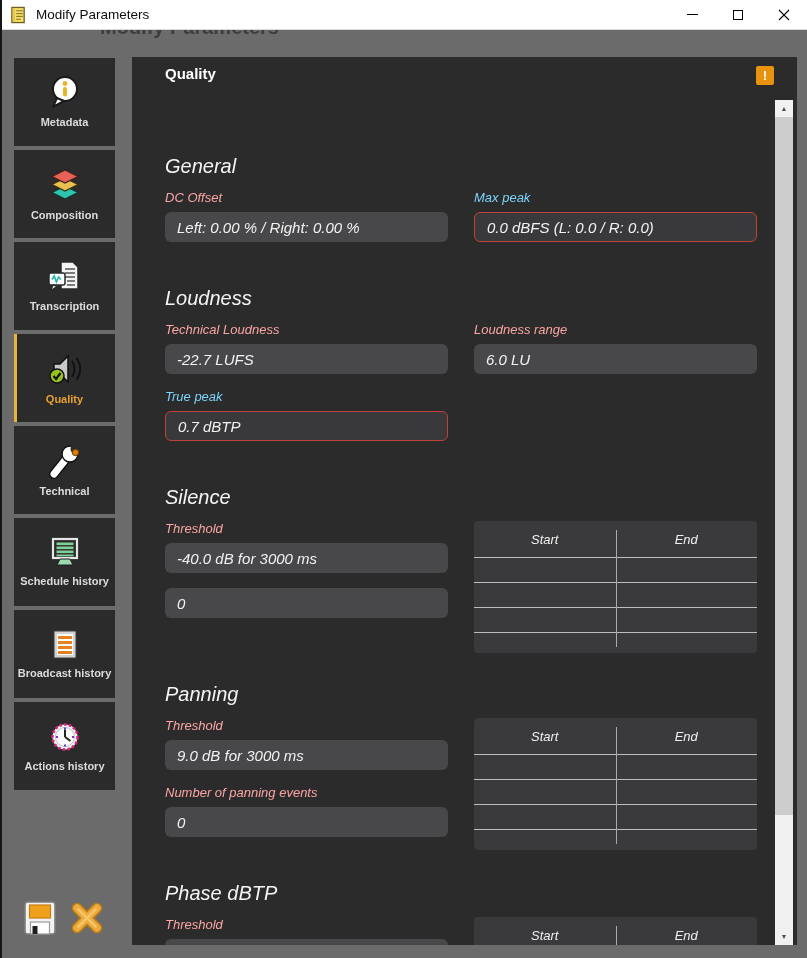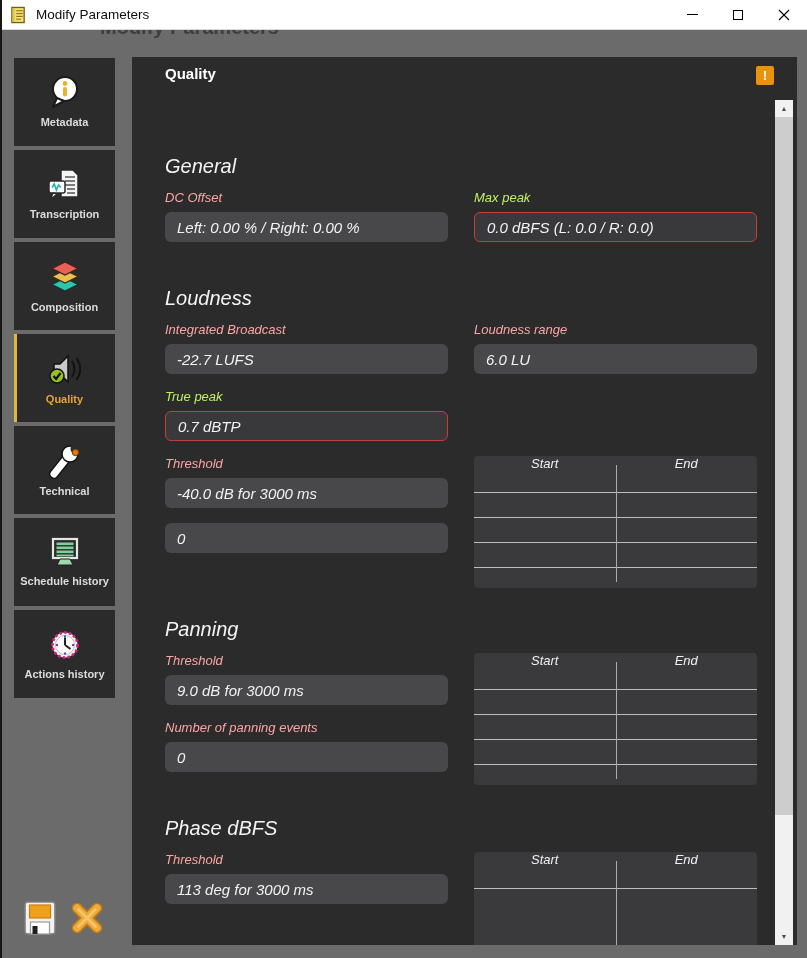--- a/index.html
+++ b/index.html
@@ -36,28 +36,28 @@
   .sb-btn{position:absolute;left:0;width:18px;height:17px;display:flex;align-items:center;justify-content:center;
           color:#4f4f4f;font-size:7px;background:#f1f1f1;}
   .sb-up{top:0;} .sb-down{bottom:0;}
   .sb-thumb{position:absolute;left:0;top:17px;width:18px;height:698px;background:#cdcdcd;}
   
   .content{position:absolute;left:33px;top:62px;width:592px;height:843px;overflow:hidden;font-style:italic;}
   .section-h{font-size:20px;font-weight:400;color:#f4f4f4;margin:30px 0 12px 0;line-height:1.15;}
   .section-h.first{margin-top:36px;}
   .grid{display:grid;grid-template-columns:283px 283px;column-gap:26px;align-items:start;}
   .flabel{font-size:13px;color:#fca5a5;margin-bottom:7px;}
-  .flabel.red{color:#bef264;}
+  .flabel.red{color:#7dd3fc;}
   .field{height:30px;background:#48484b;border-radius:6px;display:flex;align-items:center;
          padding:0 12px;font-size:15px;color:#f2f2f2;margin-bottom:15px;box-sizing:border-box;}
   .field.alert{background:#39393c;border:1.5px solid #bf423a;}
   
   .etable{background:#3a3a3d;border-radius:4px;position:relative;height:132px;overflow:hidden;}
   .etable::after{content:"";position:absolute;left:50%;top:9px;bottom:6px;width:1px;background:#ababab;}
-  .thead{display:flex;height:36px;}
+  .thead{display:flex;height:36px;align-items:center;}
   .th{flex:1;text-align:center;font-size:13px;color:#f0f0f0;}
   .trow{height:24px;border-top:1px solid #bdbdbd;}
 </style>
 </head>
 <body>
 
 <div class="window">
 
   <div class="titlebar">
     <span class="tb-icon">
@@ -92,46 +92,46 @@
   <div class="sidebar">
 
     <div class="side-item">
       <svg width="40" height="38" viewBox="0 0 40 38">
         <circle cx="20" cy="15" r="12" fill="#fff" stroke="#1a1a1a" stroke-width="2"></circle>
         <path d="M12 24 L8 33 L19 27 Z" fill="#fff" stroke="#1a1a1a" stroke-width="2" stroke-linejoin="round"></path>
         <circle cx="20" cy="9.5" r="2.4" fill="#e8b428"></circle>
         <rect x="18" y="13" width="4" height="9.5" rx="2" fill="#e8b428"></rect>
       </svg>
       <span class="side-lbl">Metadata</span>
+    </div>
+
+    <div class="side-item">
+      <svg width="40" height="40" viewBox="0 0 40 40">
+        <polygon points="20,21 33,27.5 20,34 7,27.5" fill="#2cc5ad" stroke="#17332e" stroke-width="1.3"></polygon>
+        <polygon points="20,13 33,19.5 20,26 7,19.5" fill="#e9c050" stroke="#3a2f10" stroke-width="1.3"></polygon>
+        <polygon points="20,5 33,11.5 20,18 7,11.5" fill="#e86056" stroke="#40201d" stroke-width="1.3"></polygon>
+      </svg>
+      <span class="side-lbl">Composition</span>
     </div>
 
     <div class="side-item">
       <svg width="40" height="38" viewBox="0 0 40 38">
         <path d="M16 4 h12 l5 5 v22 h-17 z" fill="#f4f4f4" stroke="#2a2a2a" stroke-width="1.5"></path>
         <line x1="20" y1="11" x2="30" y2="11" stroke="#555" stroke-width="1.5"></line>
         <line x1="20" y1="15" x2="30" y2="15" stroke="#555" stroke-width="1.5"></line>
         <line x1="20" y1="19" x2="30" y2="19" stroke="#555" stroke-width="1.5"></line>
         <line x1="22" y1="23" x2="30" y2="23" stroke="#555" stroke-width="1.5"></line>
         <line x1="22" y1="27" x2="30" y2="27" stroke="#555" stroke-width="1.5"></line>
         <rect x="4" y="15" width="16" height="12" rx="2" fill="#fff" stroke="#2a2a2a" stroke-width="1.5"></rect>
         <path d="M8 27 l-2.5 6 l7 -5 z" fill="#fff" stroke="#2a2a2a" stroke-width="1.5"></path>
         <path d="M7 21.5 l2.2 -3.5 l2.2 6 l2.2 -5 l2.2 2.5" stroke="#2bb5a8" fill="none" stroke-width="1.7"></path>
       </svg>
       <span class="side-lbl">Transcription</span>
     </div>
 
-    <div class="side-item">
-      <svg width="40" height="40" viewBox="0 0 40 40">
-        <polygon points="20,21 33,27.5 20,34 7,27.5" fill="#2cc5ad" stroke="#17332e" stroke-width="1.3"></polygon>
-        <polygon points="20,13 33,19.5 20,26 7,19.5" fill="#e9c050" stroke="#3a2f10" stroke-width="1.3"></polygon>
-        <polygon points="20,5 33,11.5 20,18 7,11.5" fill="#e86056" stroke="#40201d" stroke-width="1.3"></polygon>
-      </svg>
-      <span class="side-lbl">Composition</span>
-    </div>
-
     <div class="side-item selected">
       <svg width="40" height="40" viewBox="0 0 40 40">
         <path d="M9 15 h6 l8 -8 v26 l-8 -8 h-6 z" fill="#c9c9c9" stroke="#111" stroke-width="1.5"></path>
         <path d="M27 12 q5 8 0 16" fill="none" stroke="#111" stroke-width="1.8"></path>
         <path d="M31.5 9 q7.5 11 0 22" fill="none" stroke="#111" stroke-width="1.8"></path>
         <circle cx="12" cy="27" r="7" fill="#97c21e" stroke="#111" stroke-width="1.5"></circle>
         <path d="M8.5 27 l2.6 3 l4.4 -6" stroke="#111" stroke-width="2.2" fill="none"></path>
       </svg>
       <span class="side-lbl">Quality</span>
     </div>
@@ -152,20 +152,31 @@
         <rect x="8" y="4" width="24" height="19" fill="#2b2b2b" stroke="#e6e6e6" stroke-width="2.2"></rect>
         <rect x="11.5" y="7.5" width="17" height="2.6" fill="#7fd097"></rect>
         <rect x="11.5" y="11.5" width="17" height="2.6" fill="#7fd097"></rect>
         <rect x="11.5" y="15.5" width="17" height="2.6" fill="#7fd097"></rect>
         <rect x="11.5" y="19.5" width="17" height="1.8" fill="#7fd097"></rect>
         <path d="M15 24 h10 l3 6 h-16 z" fill="#9fd8ad" stroke="#1f1f1f" stroke-width="1"></path>
       </svg>
       <span class="side-lbl">Schedule history</span>
     </div>
 
+    <div class="side-item">
+      <svg width="40" height="36" viewBox="0 0 40 36">
+        <rect x="9" y="4" width="22" height="27" fill="#ffffff" stroke="#3a3a3a" stroke-width="1.2"></rect>
+        <rect x="11" y="6" width="18" height="23" fill="#ffffff" stroke="#cfcfcf" stroke-width="1.8"></rect>
+        <rect x="13" y="9" width="14" height="3" fill="#e8821e"></rect>
+        <rect x="13" y="14" width="14" height="3" fill="#e8821e"></rect>
+        <rect x="13" y="19" width="14" height="3" fill="#e8821e"></rect>
+        <rect x="13" y="24" width="14" height="3" fill="#e8821e"></rect>
+      </svg>
+      <span class="side-lbl">Broadcast history</span>
+    </div>
 
     <div class="side-item">
       <svg width="40" height="38" viewBox="0 0 40 38">
         <circle cx="20" cy="19" r="12.5" fill="#f2f2f2" stroke="#d6247e" stroke-width="2.6" stroke-dasharray="2.6 2.2"></circle>
         <circle cx="20" cy="19" r="9.5" fill="#fdfdfd" stroke="#bdbdbd" stroke-width="1"></circle>
         <line x1="20" y1="19" x2="20" y2="11.5" stroke="#222" stroke-width="2"></line>
         <line x1="20" y1="19" x2="25.5" y2="23" stroke="#222" stroke-width="2"></line>
         <rect x="19" y="9.5" width="2" height="2" fill="#4a4ad0"></rect>
         <rect x="27" y="18" width="2" height="2" fill="#8a2ad0"></rect>
         <rect x="11" y="18" width="2" height="2" fill="#8a2ad0"></rect>
@@ -208,31 +219,32 @@
         </div>
         <div>
           <div class="flabel red">Max peak</div>
           <div class="field alert">0.0 dBFS (L: 0.0 / R: 0.0)</div>
         </div>
       </div>
 
       <div class="section-h">Loudness</div>
       <div class="grid">
         <div>
-          <div class="flabel">Integrated Broadcast</div>
+          <div class="flabel">Technical Loudness</div>
           <div class="field">-22.7 LUFS</div>
           <div class="flabel red">True peak</div>
           <div class="field alert">0.7 dBTP</div>
         </div>
         <div>
           <div class="flabel">Loudness range</div>
           <div class="field">6.0 LU</div>
         </div>
       </div>
 
+      <div class="section-h">Silence</div>
       <div class="grid">
         <div>
           <div class="flabel">Threshold</div>
           <div class="field">-40.0 dB for 3000 ms</div>
           <div class="field">0</div>
         </div>
         <div class="etable">
           <div class="thead">
             <div class="th">Start</div>
             <div class="th">End</div>
@@ -257,21 +269,21 @@
             <div class="th">Start</div>
             <div class="th">End</div>
           </div>
           <div class="trow"></div>
           <div class="trow"></div>
           <div class="trow"></div>
           <div class="trow"></div>
         </div>
       </div>
 
-      <div class="section-h">Phase dBFS</div>
+      <div class="section-h">Phase dBTP</div>
       <div class="grid">
         <div>
           <div class="flabel">Threshold</div>
           <div class="field">113 deg for 3000 ms</div>
         </div>
         <div class="etable">
           <div class="thead">
             <div class="th">Start</div>
             <div class="th">End</div>
           </div>

